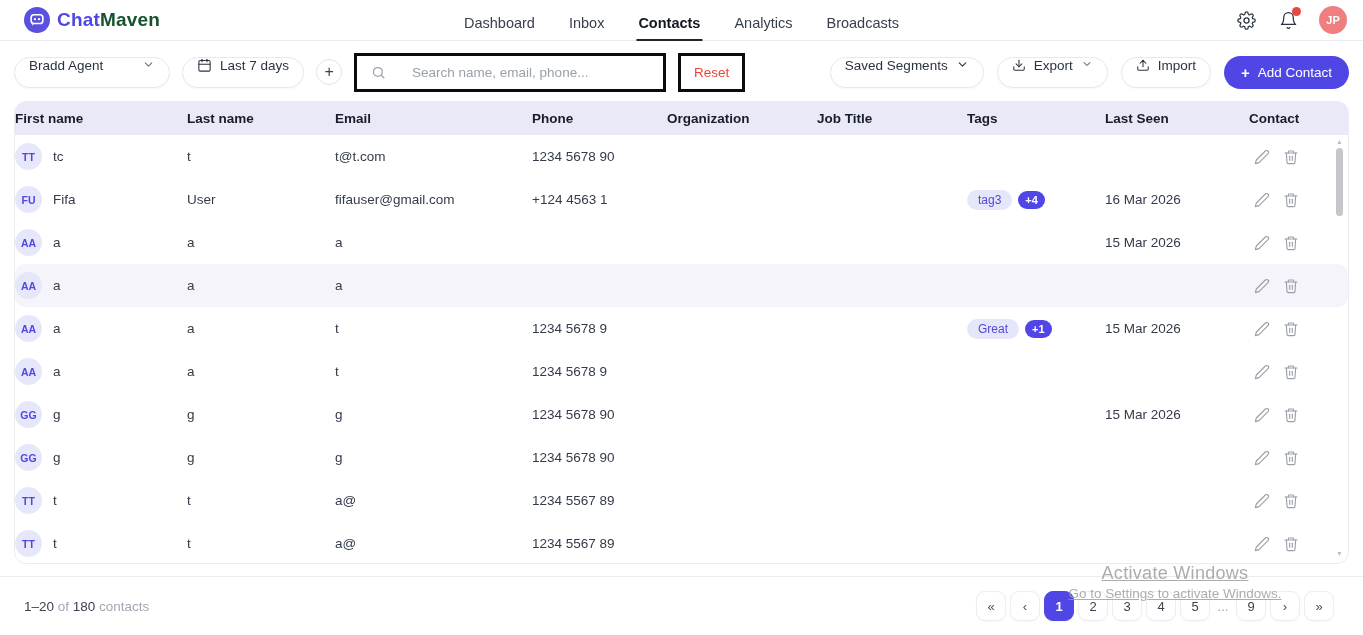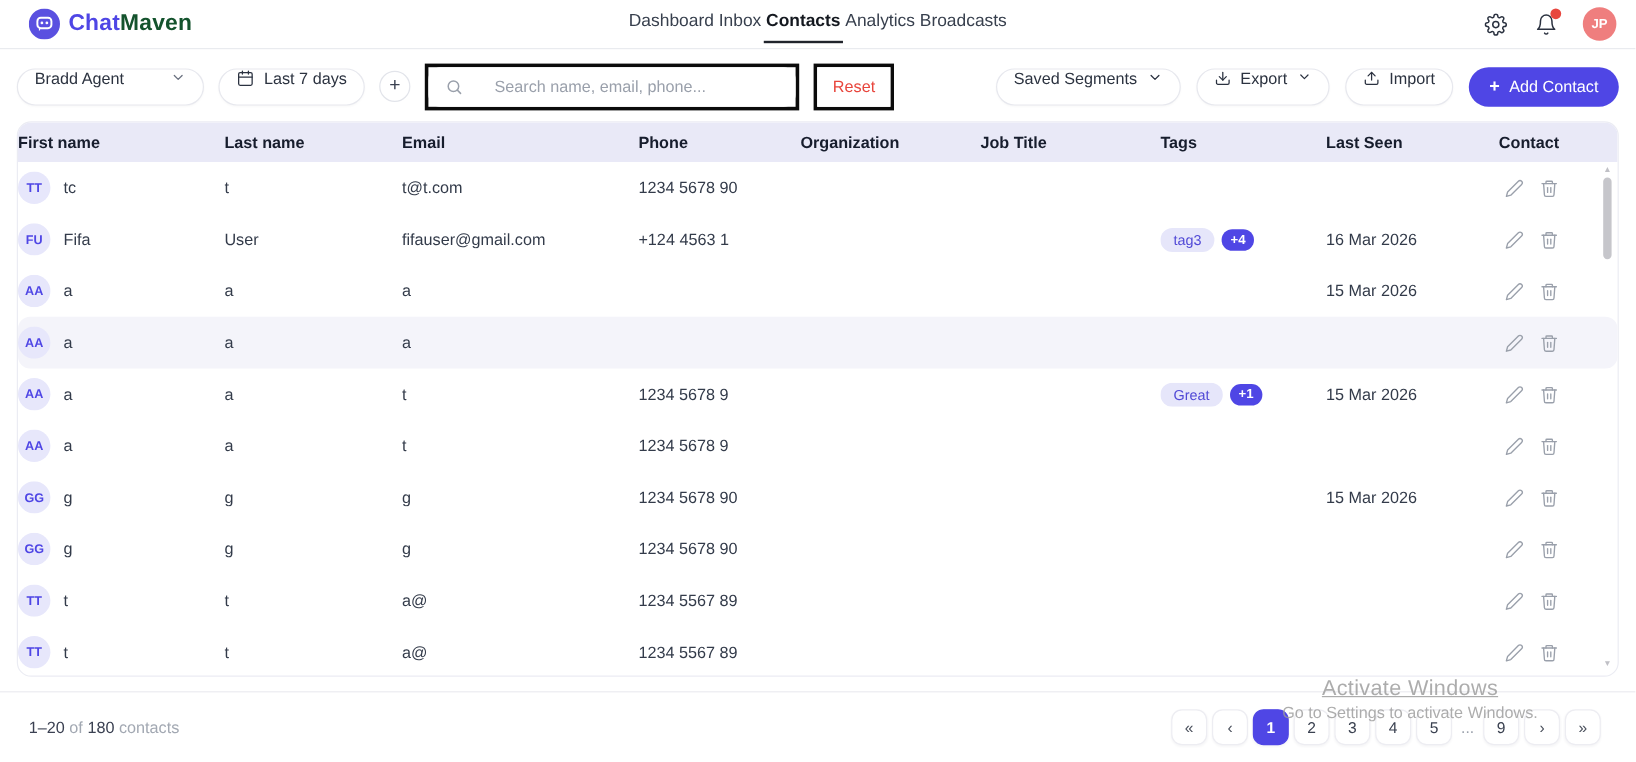--- a/index.html
+++ b/index.html
@@ -12,21 +12,21 @@
   .app-header {
     height:41px; display:flex; align-items:center;
     border-bottom:1px solid #e9ebef; padding:0 16px 0 24px; position:relative;
   }
   .brand { display:flex; align-items:center; gap:7px; }
   .brand-name { font-size:19px; font-weight:700; letter-spacing:.2px; }
   .brand-name .b1 { color:#4f46e5; }
   .brand-name .b2 { color:#14532d; }
   .main-nav {
     position:absolute; left:50%; transform:translateX(-50%); top:0; height:41px;
-    display:flex; align-items:flex-start; 
+    display:flex; align-items:flex-end; gap:30px;
   }
   .nav-item {
     font-size:14.5px; color:#38404e; cursor:pointer; padding:10px 2px 8px 2px;
     border-bottom:2px solid transparent; text-decoration:none;
   }
   .nav-item.active { color:#14181f; border-bottom-color:#20242c; font-weight:600; }
   .hdr-right { margin-left:auto; display:flex; align-items:center; gap:20px; }
   .icon-btn { position:relative; width:22px; height:22px; display:flex; align-items:center; justify-content:center; cursor:pointer; }
   .bell-dot { position:absolute; top:-2px; right:-2px; width:9px; height:9px; border-radius:50%; background:#e8473f; }
   .avatar-jp {
@@ -112,21 +112,21 @@
   }
   .pg.nav { color:#4a505c; font-size:13px; }
   .pg.active { background:#4f46e5; border-color:#4f46e5; color:#fff; font-weight:600; }
   .pg.dots { border:none; box-shadow:none; min-width:18px; color:#9aa0ab; background:transparent; cursor:default; }
   
   .watermark {
     position:absolute; left:1015px; top:563px; width:320px; text-align:center;
     color:#9b9b9b; opacity:.82; pointer-events:none; z-index:6;
   }
   .watermark .w1 { font-size:18px; letter-spacing:.3px;text-decoration:underline; }
-  .watermark .w2 { font-size:13.5px; margin-top:2px; white-space:nowrap; }
+  .watermark .w2 { font-size:13.5px; margin-top:2px; white-space:nowrap;text-decoration:underline; }
   svg { display:block; }
 </style>
 </head>
 <body>
 
 <div class="app-header">
   <div class="brand">
     <span>
       <svg width="26" height="26" viewBox="0 0 24 24">
         <circle cx="12" cy="12" r="12" fill="#5a50e0"></circle>

